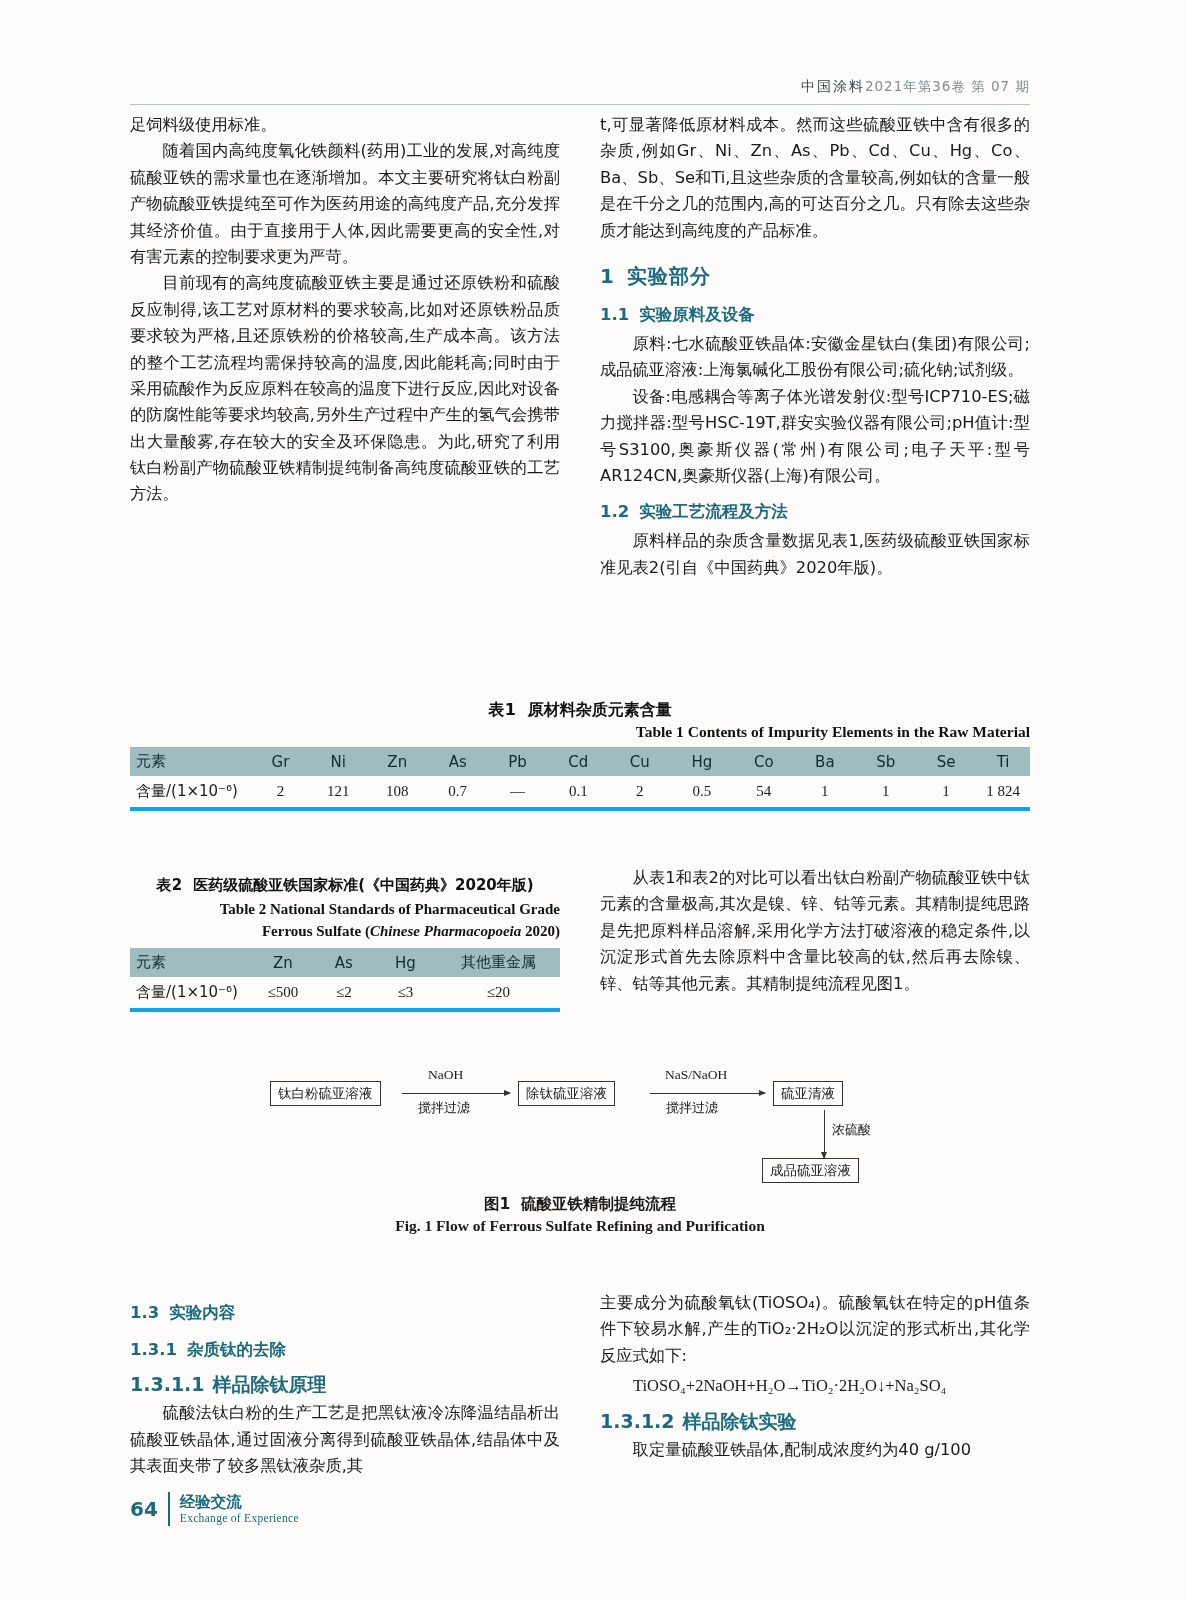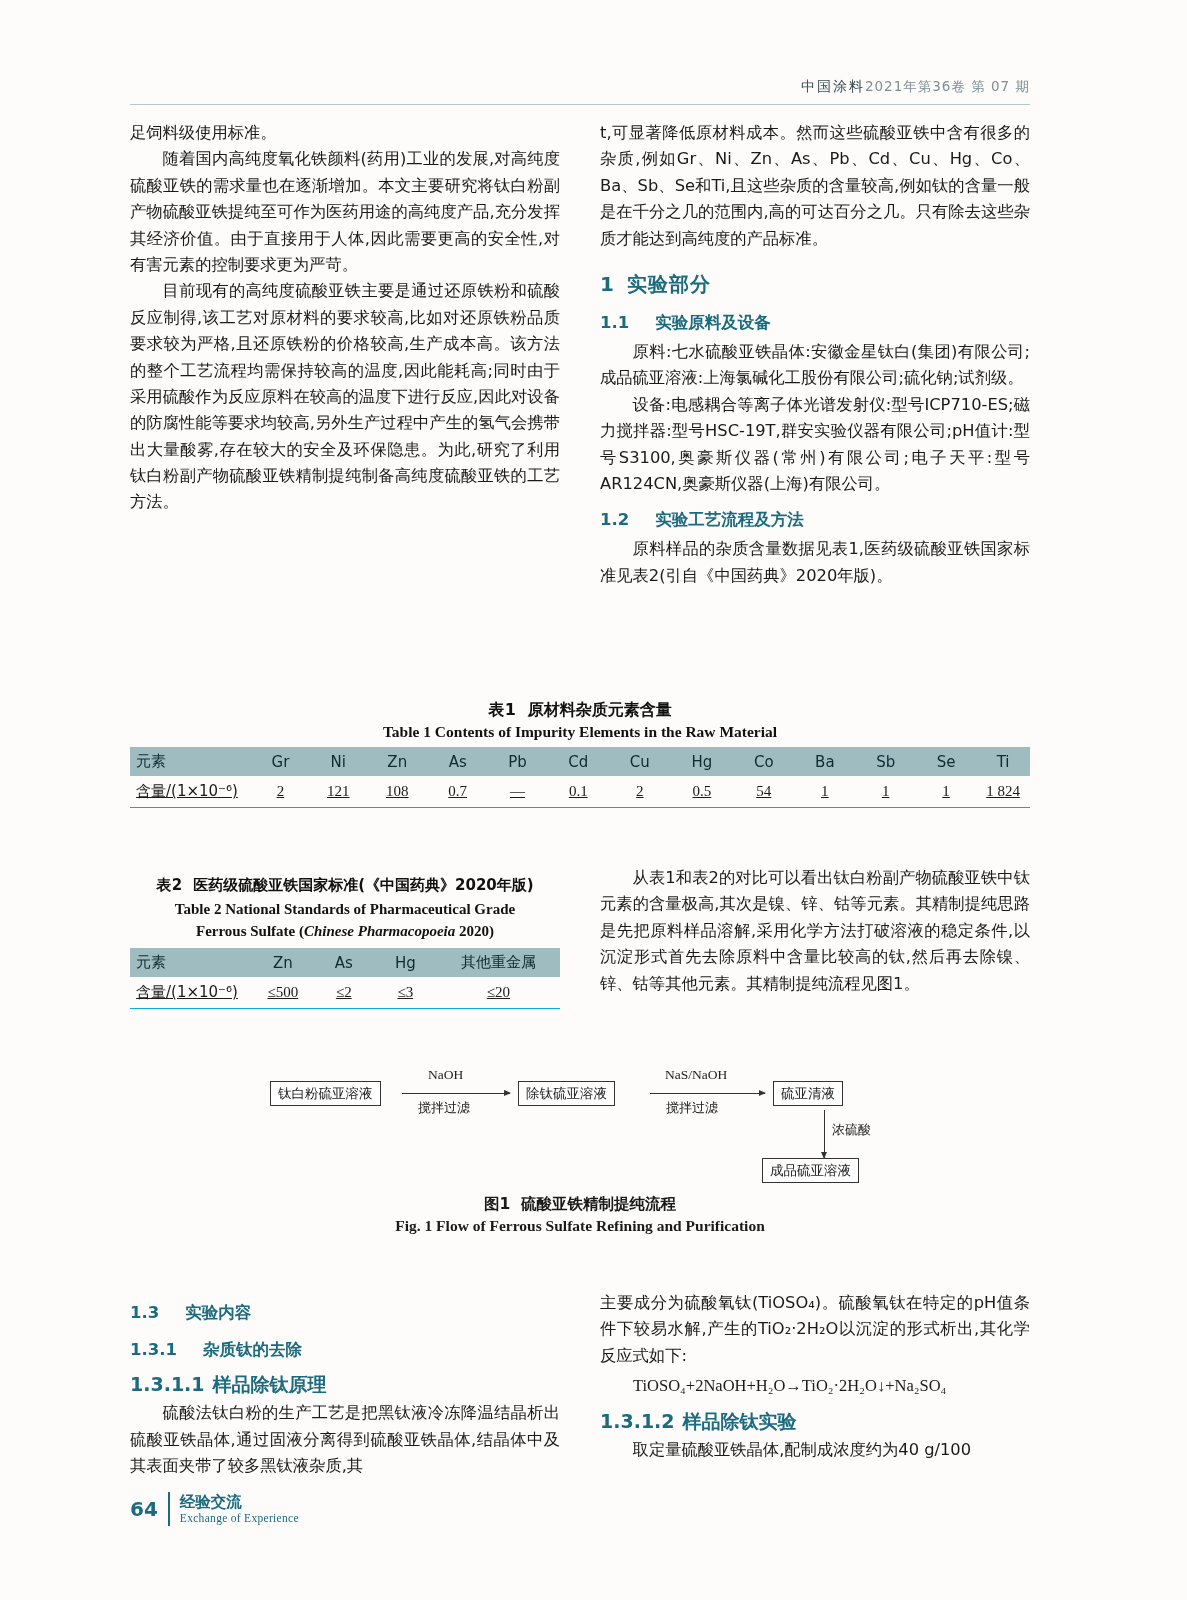--- a/index.html
+++ b/index.html
@@ -54,21 +54,21 @@
     left: 0;
     top: 104px;
     width: 900px;
     height: 1px;
     background: #b9c6ca;
   }
 
   
   .col {
     position: absolute;
-    top: 120px;
+    top: 112px;
     width: 430px;
     font-size: 16.3px;
     line-height: 1.62;
     text-align: justify;
     font-family: "DejaVu Sans", sans-serif;
   }
   .col.left { left: 0; }
   .col.right { left: 470px; }
 
   p {
@@ -86,21 +86,21 @@
     letter-spacing: 1px;
   }
   h2.sec .num { margin-right: 12px; }
   h3.sub {
     margin: 10px 0 2px 0;
     font-size: 16.5px;
     color: #1b6a7e;
     font-family: "DejaVu Sans", sans-serif;
     font-weight: bold;
   }
-  h3.sub .num { margin-right: 26px; }
+  h3.sub .num { margin-right: 10px; }
   h4.subsub {
     margin: 6px 0 0 0;
     font-size: 19px;
     color: #1b6a7e;
     font-family: "DejaVu Sans", sans-serif;
     font-weight: bold;
   }
   h4.subsub .num { margin-right: 8px; }
 
   .formula {
@@ -115,21 +115,21 @@
   .tbl-cap {
     text-align: center;
     font-family: "DejaVu Sans", sans-serif;
     font-weight: bold;
     font-size: 16px;
     margin-bottom: 2px;
     color: #111;
   }
   .tbl-cap .cn { letter-spacing: 0.5px; }
   .tbl-cap-en {
-    text-align: center;
+    text-align: right;
     font-family: "Liberation Serif", serif;
     font-weight: bold;
     font-size: 15.5px;
     margin-bottom: 6px;
     color: #111;
   }
   table {
     border-collapse: collapse;
     width: 100%;
     font-size: 14.5px;
@@ -144,22 +144,21 @@
     border: none;
   }
   table th.first, table td.first {
     text-align: left;
     padding-left: 6px;
   }
   table td {
     padding: 6px 2px;
     text-align: center;
     font-family: "Liberation Serif", serif;
-    border-bottom: 1px solid #0ea5e9;
-    text-decoration: underline;
+    border-bottom: 4px solid #0ea5e9;
   }
   table td.first { font-family: "DejaVu Sans", sans-serif; font-size: 14px; }
 
   
   #table1-block { left: 0; top: 700px; width: 900px; }
   #table1-block table th { font-size: 15px; }
   #table1-block table td { font-size: 15px; }
 
   
   #table2-block { left: 0; top: 875px; width: 430px; }

